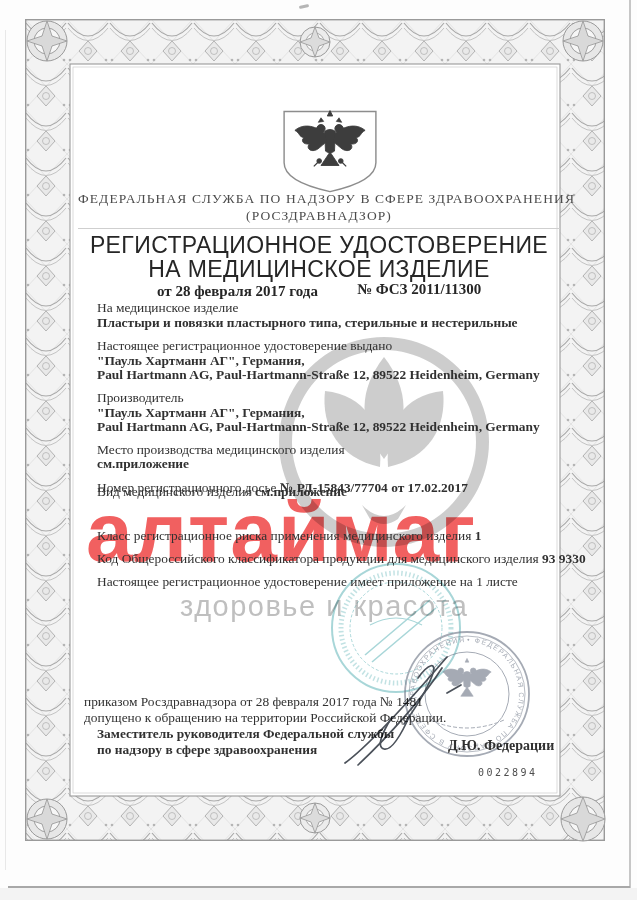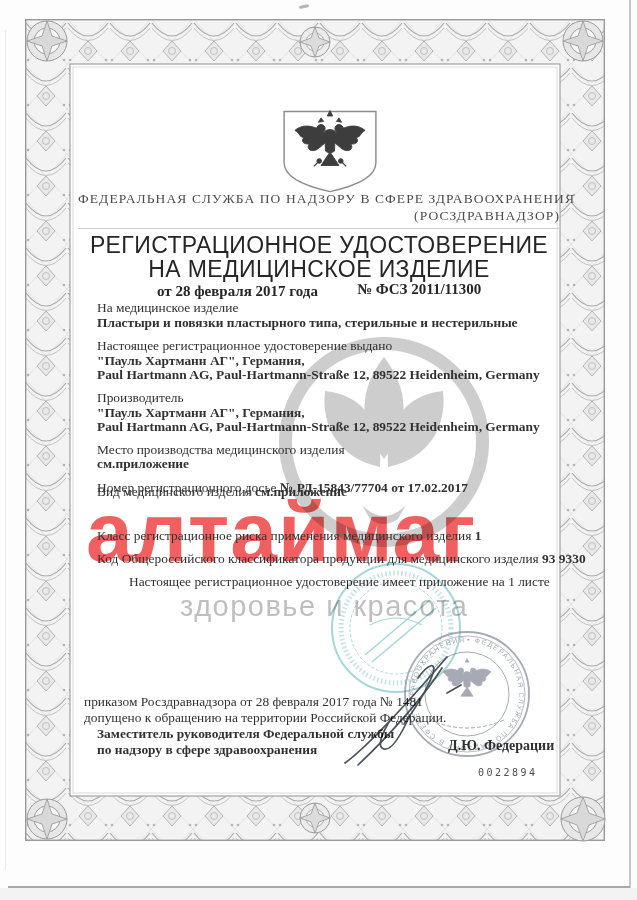--- a/index.html
+++ b/index.html
@@ -129,21 +129,21 @@
       <path d="M-5,17 C-18,6 -31,6 -39,13 C-33,16 -35,20 -29,21 C-33,25 -29,29 -23,28 C-27,33 -21,38 -14,34 C-10,31 -7,28 -4,26 Z"></path>
       <path d="M5,17 C18,6 31,6 39,13 C33,16 35,20 29,21 C33,25 29,29 23,28 C27,33 21,38 14,34 C10,31 7,28 4,26 Z"></path>
       <path d="M0,37 L-10,52 H10 Z"></path>
       <circle cx="-12" cy="47" r="2.6"></circle>
         <circle cx="12" cy="47" r="2.6"></circle>
       <path d="M-12,47 l-6,6 M12,47 l6,6" stroke-width="1.4" fill="none"></path>
     </g>
   </svg>
 
   <div class="c center agency" style="top:191px;">ФЕДЕРАЛЬНАЯ СЛУЖБА ПО НАДЗОРУ В СФЕРЕ ЗДРАВООХРАНЕНИЯ</div>
-  <div class="c center agency" style="top:208px;text-align:right;">(РОСЗДРАВНАДЗОР)</div>
+  <div class="c center agency" style="top:208px;">(РОСЗДРАВНАДЗОР)</div>
   <div class="divider"></div>
 
   <div class="c center title" style="top:232px;">РЕГИСТРАЦИОННОЕ УДОСТОВЕРЕНИЕ</div>
   <div class="c center title" style="top:256px;">НА МЕДИЦИНСКОЕ ИЗДЕЛИЕ</div>
 
   <div class="c date-line b" style="left:157px;top:283px;">от  28 февраля 2017 года</div>
   <div class="c date-line b" style="left:357px;top:281px;">№  ФСЗ 2011/11300</div>
 
   <div class="c body-line" style="left:97px;top:300px;">На медицинское изделие</div>
   <div class="c body-line b" style="left:97px;top:315px;">Пластыри и повязки пластырного типа, стерильные и нестерильные</div>
@@ -168,21 +168,21 @@
   </div>
 
   <div class="c body-line" style="left:97px;top:528px;">
     <span>Класс регистрационное риска применения медицинского изделия </span><span class="b">1</span>
   </div>
 
   <div class="c body-line" style="left:97px;top:551px;">
     <span>Код Общероссийского классификатора продукции для медицинского изделия </span><span class="b">93 9330</span>
   </div>
 
-  <div class="c body-line" style="left:97px;top:574px;margin-left:32px;">Настоящее регистрационное удостоверение имеет приложение на 1 листе</div>
+  <div class="c body-line" style="left:97px;top:574px;">Настоящее регистрационное удостоверение имеет приложение на 1 листе</div>
 
   <div class="c body-line" style="left:84px;top:694px;">приказом Росздравнадзора от 28 февраля 2017 года № 1481</div>
   <div class="c body-line" style="left:84px;top:710px;">допущено к обращению на территории Российской Федерации.</div>
   <div class="c body-line b" style="left:97px;top:742px;">по надзору в сфере здравоохранения</div>
   <div class="c body-line b" style="left:97px;top:726px;">Заместитель руководителя Федеральной службы</div>
   <div class="c body-line b" style="left:448px;top:738px;font-size:14px;">Д.Ю. Федерации</div>
   <div class="c serial" style="left:478px;top:767px;">0022894</div>
 
   <svg class="stamps" width="637" height="900">
     <defs>

